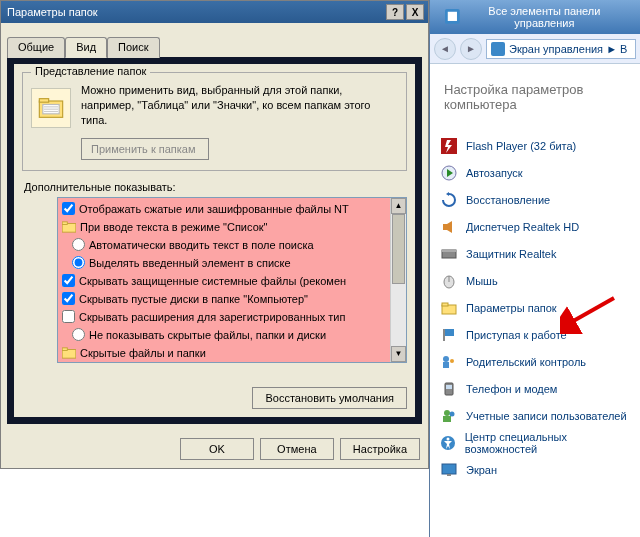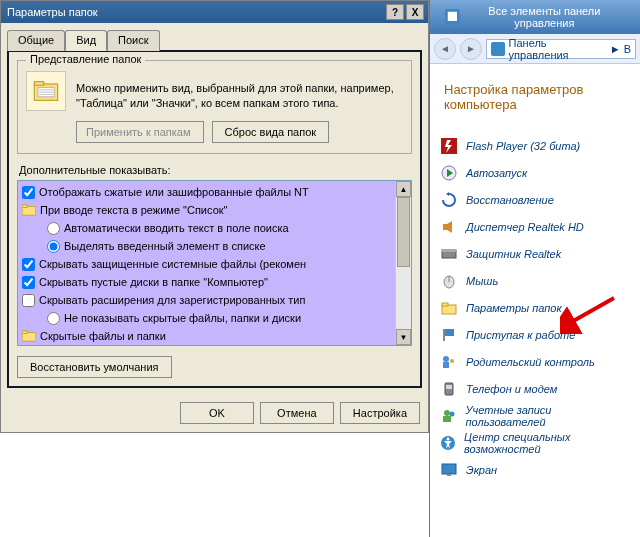--- a/index.html
+++ b/index.html
@@ -4,65 +4,65 @@
 <style>
   * { box-sizing: border-box; margin: 0; padding: 0; }
   body { font-family: Tahoma, Arial, sans-serif; font-size: 11px; background: #fff; width: 640px; height: 537px; position: relative; overflow: hidden; }
   
   
   .dlg { position: absolute; left: 0; top: 0; width: 429px; background: #ece9d8; border: 1px solid #808080; }
   .titlebar { height: 22px; background: linear-gradient(to bottom,#3b6ea5,#2a5a8f); color:#fff; display:flex; align-items:center; padding:0 4px; font-size:11px; }
   .titlebar .title { flex:1; padding-left:2px; }
   .titlebar .tbtn { width:18px; height:16px; background:#d4d0c8; border:1px solid #888; display:flex; align-items:center; justify-content:center; margin-left:2px; color:#000; font-weight:bold; font-size:10px; }
   
-  .tabs { display:flex; padding:6px 6px 0 6px; gap:0; }
+  .tabs { display:flex; padding:6px 6px 0 6px; gap:0;margin-top:7px; }
   .tab { padding:3px 10px 4px 10px; border:1px solid #888; border-bottom:none; background:#ece9d8; border-radius:3px 3px 0 0; position:relative; top:1px; }
   .tab.active { background:#ece9d8; z-index:2; border-bottom:1px solid #ece9d8; }
   .tab:not(.active){ background:#e0ddd0; }
-  .tabpanel { margin:0 6px 6px 6px; border:2px solid #0f172a; padding:8px; background:#ece9d8; }
+  .tabpanel { margin:0 6px 6px 6px; border:7px solid #0f172a; padding:8px; background:#ece9d8; }
   
   .group { border:1px solid #aaa; padding:10px 8px 10px 8px; margin-bottom:10px; position:relative; }
   .group-title { position:absolute; top:-8px; left:8px; background:#ece9d8; padding:0 4px; }
   .fv-row { display:flex; gap:10px;align-items:flex-end; }
   .fv-icon { width:40px; height:40px; border:1px solid #c8c8b8; background:#fff6d6; display:flex; align-items:center; justify-content:center; }
   .fv-icon svg { width:28px; height:28px; }
   .fv-text { flex:1; line-height:1.35; }
   .fv-btns { display:flex; gap:8px; margin-top:10px; margin-left:50px; }
   .btn { height:22px; padding:0 12px; background:#ece9d8; border:1px solid #888; font-family:inherit; font-size:11px; }
   .btn:disabled { color:#888;padding-left:9px; }
   
   .advlabel { margin:4px 0 4px 2px; }
-  .tree { height:166px; background:#c4b5fd; border:1px solid #7f9db9; overflow:hidden; padding:2px 0; position:relative; }
+  .tree { height:166px; background:#fca5a5; border:1px solid #7f9db9; overflow:hidden; padding:2px 0; position:relative;margin-left:35px; }
   .scrollbar { position:absolute; right:0; top:0; width:16px; height:100%; background:#e8e8e8; border-left:1px solid #ccc; }
   .sb-btn { height:16px; background:#d4d0c8; border:1px solid #999; display:flex; align-items:center; justify-content:center; font-size:8px; }
   .sb-track { height:calc(100% - 32px); position:relative; }
   .sb-thumb { position:absolute; left:1px; right:1px; top:0; height:70px; background:#c8c6b8; border:1px solid #999; }
   
   .node { display:flex; align-items:center; height:18px; padding-left:4px; white-space:nowrap; }
-  .ind1 { padding-left:29px; }
+  .ind1 { padding-left:14px; }
   .node input[type=checkbox]{ margin-right:4px; }
   .node input[type=radio]{ margin-right:4px; }
   .folder-ico { width:14px; height:12px; margin-right:4px; }
   .highlight { position:absolute; left:32px; right:22px; height:17px; border:1px solid #c22; border-radius:8px; pointer-events:none; }
   
-  .restore-row { display:flex; justify-content:flex-start; margin-top:10px; }
+  .restore-row { display:flex; justify-content:flex-end; margin-top:24px; }
   .dlg-btns { display:flex; justify-content:flex-end; gap:6px; padding:8px 8px; }
   .dlg-btns .btn { min-width:74px; }
   
   
   .cp { position:absolute; left:429px; top:0; right:0; height:537px; border-left:1px solid #5a7aa0; background:#fff; }
   .cp-title { height:34px; background:linear-gradient(to bottom,#7aa8d8,#3f77b4); color:#fff; display:flex; align-items:center; padding:0 15px; font-size:11px;text-align:center; }
   .cp-title .icon { width:16px; height:16px; margin-right:4px; }
   .cp-nav { height:30px; background:#e8eefb; border-bottom:1px solid #bcd; display:flex; align-items:center; padding:0 4px; gap:4px; }
   .navbtn { width:22px; height:22px; border-radius:50%; background:#dce6f4; border:1px solid #bcd; display:flex; align-items:center; justify-content:center; font-size:10px; color:#667; }
   .loc { flex:1; height:20px; background:#fff; border:1px solid #9cb7d8; display:flex; align-items:center; padding:0 4px; font-size:11px; color:#063d7a; }
   .loc .ico { width:14px; height:14px; background:#3b88c8; margin-right:4px; border-radius:2px; }
-  .cp-heading { padding:18px 10px 20px 14px; font-size:13px; color:#a16207; }
+  .cp-heading { padding:18px 10px 20px 14px; font-size:13px; color:#737373; }
   .cp-list { padding:0 10px; }
-  .cp-item { display:flex; align-items:center; height:27px; gap:8px;font-style:italic; }
+  .cp-item { display:flex; align-items:center; height:27px; gap:8px; }
   .cp-item .ico { width:18px; height:18px; display:flex; align-items:center; justify-content:center; }
   .cp-item a { color:#063d7a; text-decoration:none; font-size:11px; }
   
   
   .arrow { position:absolute; left:560px; top:294px; pointer-events:none; }
   .arrow svg { width:60px; height:40px; }
   
   .ico svg { width:16px; height:16px; }
 </style>
 </head>
@@ -90,21 +90,20 @@
               <rect x="5" y="9" width="14" height="8" fill="#fff" stroke="#bbb"></rect>
               <line x1="6" y1="11" x2="18" y2="11" stroke="#ccc"></line>
               <line x1="6" y1="13" x2="18" y2="13" stroke="#ccc"></line>
               <line x1="6" y1="15" x2="18" y2="15" stroke="#ccc"></line>
             </svg>
         </div>
         <div class="fv-text">Можно применить вид, выбранный для этой папки, например, "Таблица" или "Значки", ко всем папкам этого типа.</div>
       </div>
       <div class="fv-btns">
         <button class="btn" disabled="">Применить к папкам</button>
-        <button class="btn">Сброс вида папок</button>
       </div>
     </div>
 
     <div class="advlabel">Дополнительные показывать:</div>
 
     <div class="tree">
       <div class="node">
           <input type="checkbox" checked="" style="">
           <span>Отображать сжатые или зашифрованные файлы NT</span>
         </div>
@@ -177,21 +176,21 @@
           <rect width="16" height="16" rx="2" fill="#3b88c8"></rect>
           <rect x="3" y="3" width="10" height="10" fill="#fff"></rect>
         </svg></span>
     <span>Все элементы панели управления</span>
   </div>
   <div class="cp-nav">
     <div class="navbtn">◄</div>
     <div class="navbtn">►</div>
     <div class="loc">
       <span class="ico"></span>
-      <span>Панель управления</span>
+      <span>Экран управления</span>
       <span>&nbsp;►&nbsp;</span>
       <span>В</span>
     </div>
   </div>
   <div class="cp-heading">Настройка параметров компьютера</div>
   <div class="cp-list">
     <div class="cp-item">
         <span class="ico">
           <svg viewBox="0 0 16 16">
             <rect width="16" height="16" fill="#b01818"></rect>

